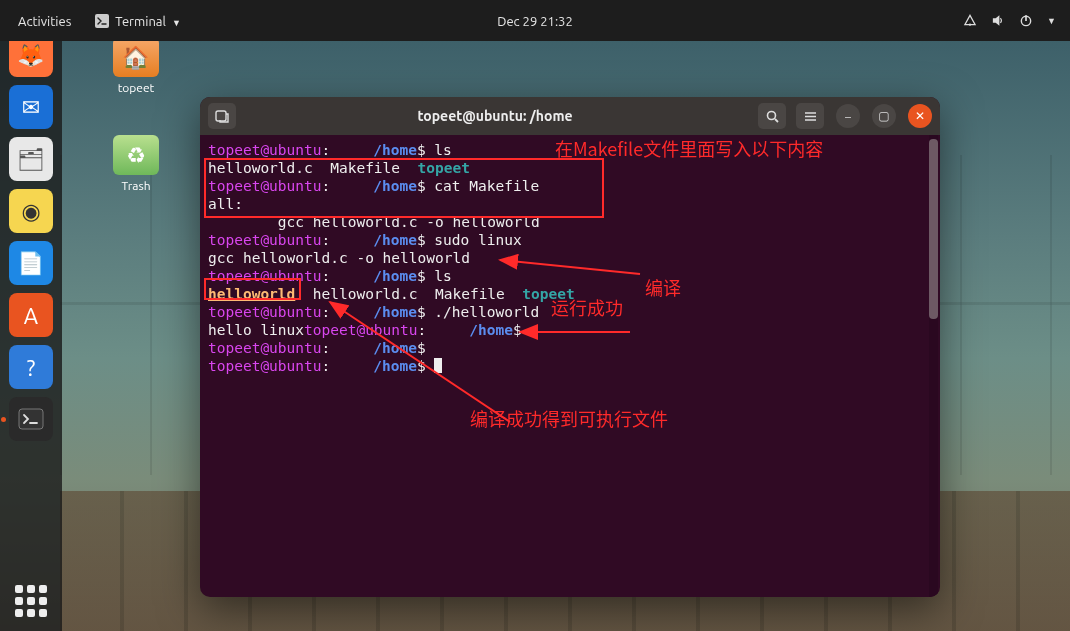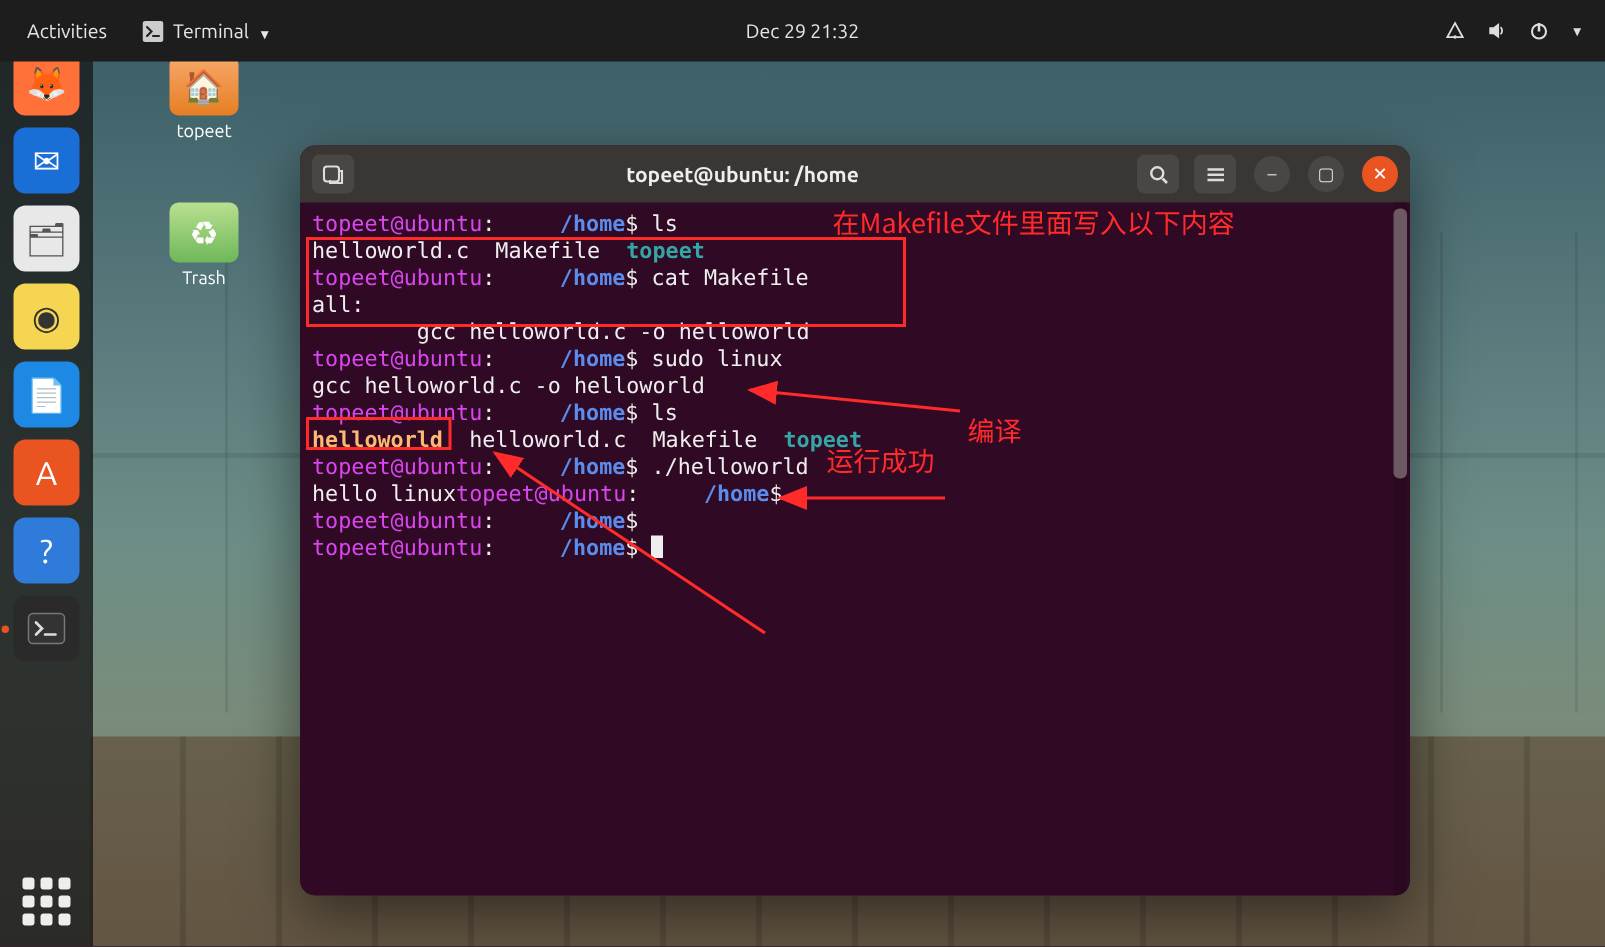--- a/index.html
+++ b/index.html
@@ -230,13 +230,14 @@
         </marker>
       </defs>
     <line x1="440" y1="177" x2="300" y2="163" stroke="#ff2a2a" stroke-width="2" marker-end="url(#ah)"></line>
     <line x1="430" y1="235" x2="320" y2="235" stroke="#ff2a2a" stroke-width="2" marker-end="url(#ah)"></line>
     <line x1="310" y1="325" x2="130" y2="205" stroke="#ff2a2a" stroke-width="2" marker-end="url(#ah)"></line>
   </svg>
 
   <div class="anno" style="left:555px; top:110px;">在Makefile文件里面写入以下内容</div>
   <div class="anno" style="left:645px; top:226px;margin-top:23px;">编译</div>
   <div class="anno" style="left:551px; top:269px;">运行成功</div>
+  <div class="anno" style="left:470px; top:380px;">编译成功得到可执行文件</div>
 </div>
 
 </body></html>

